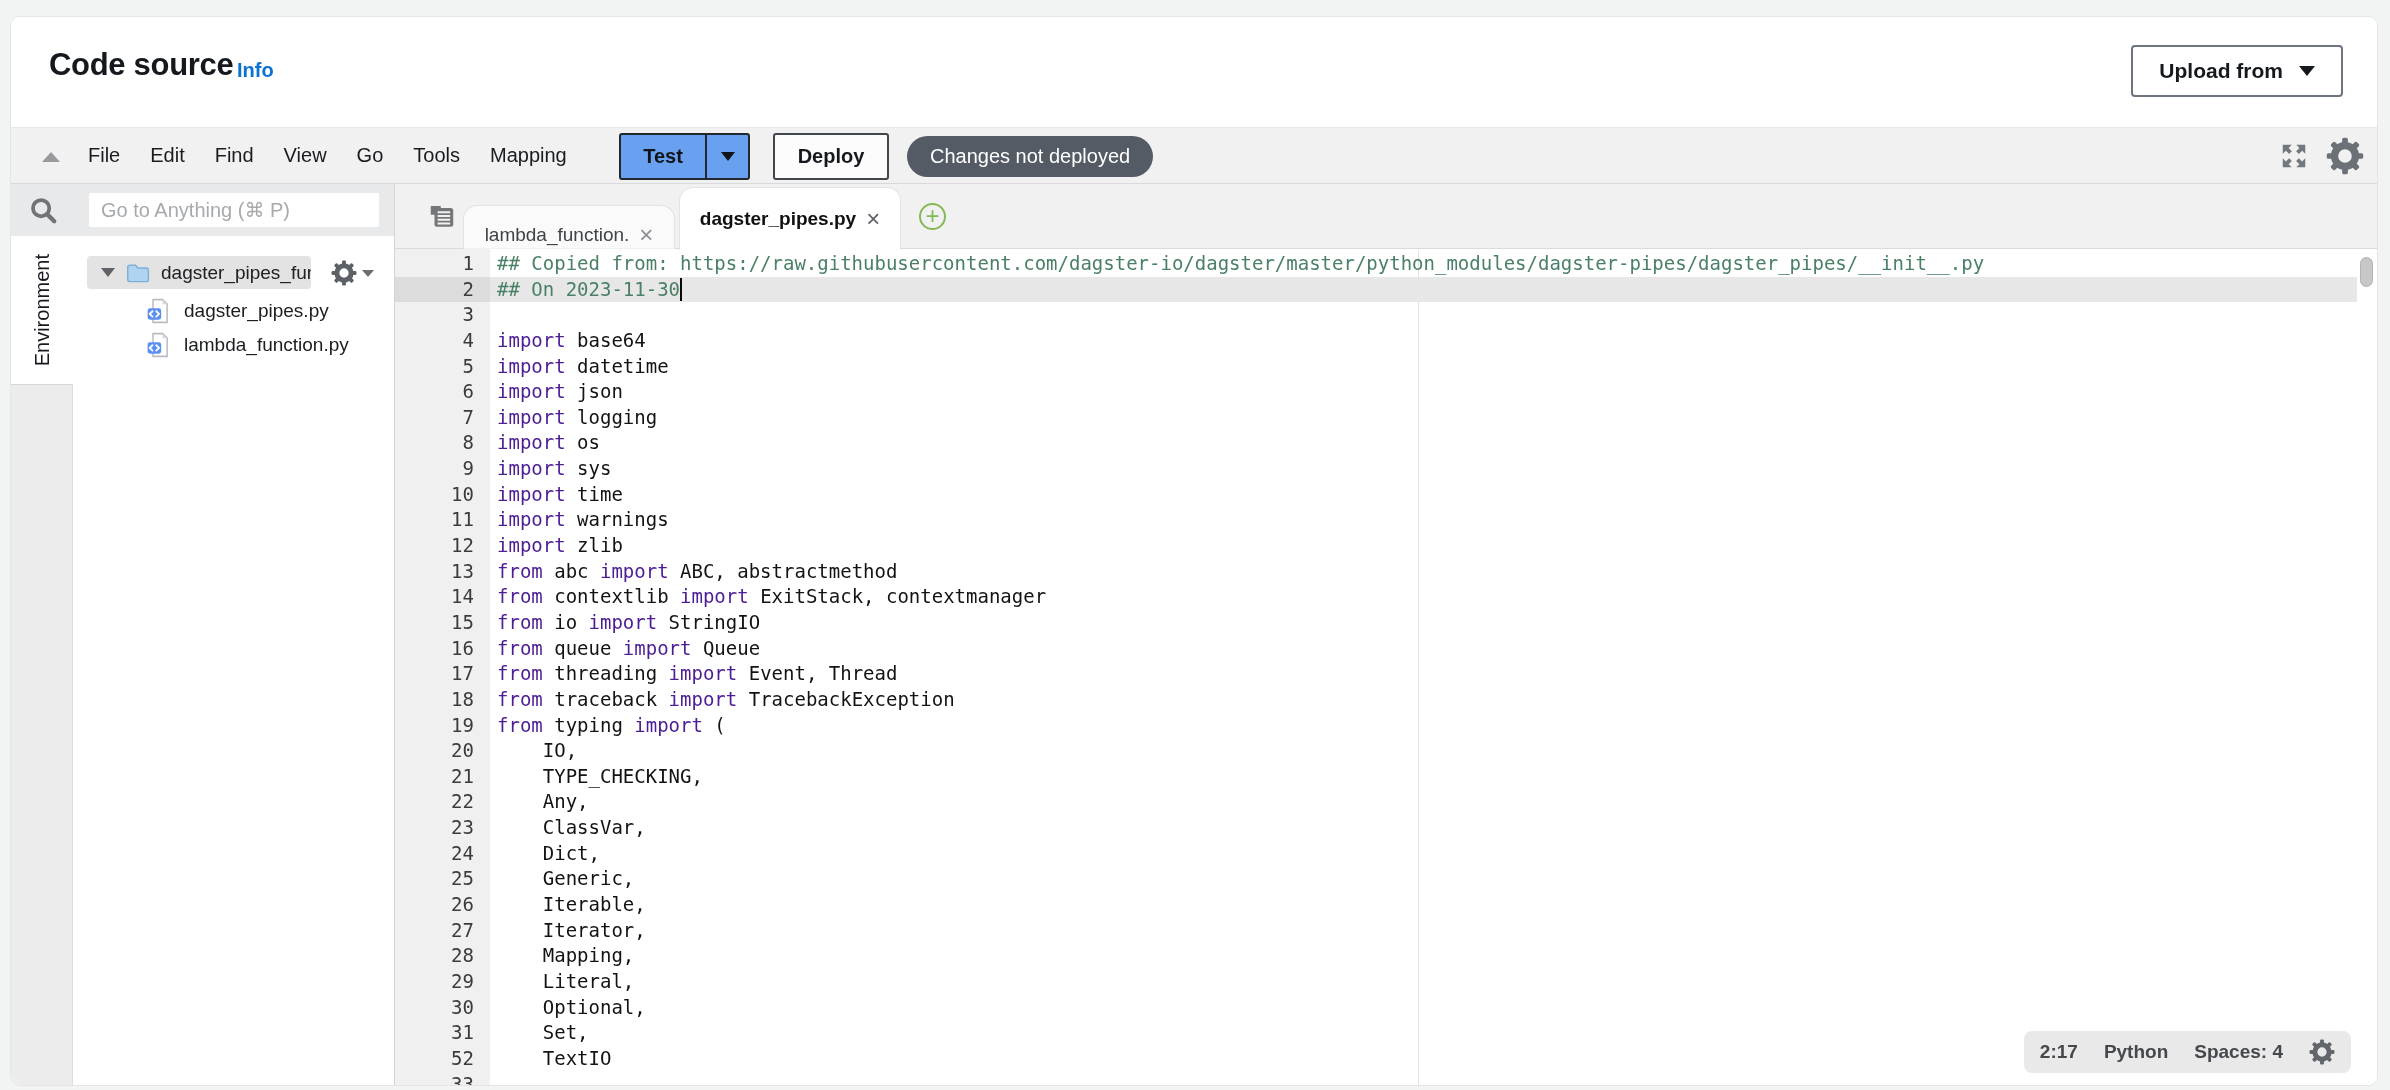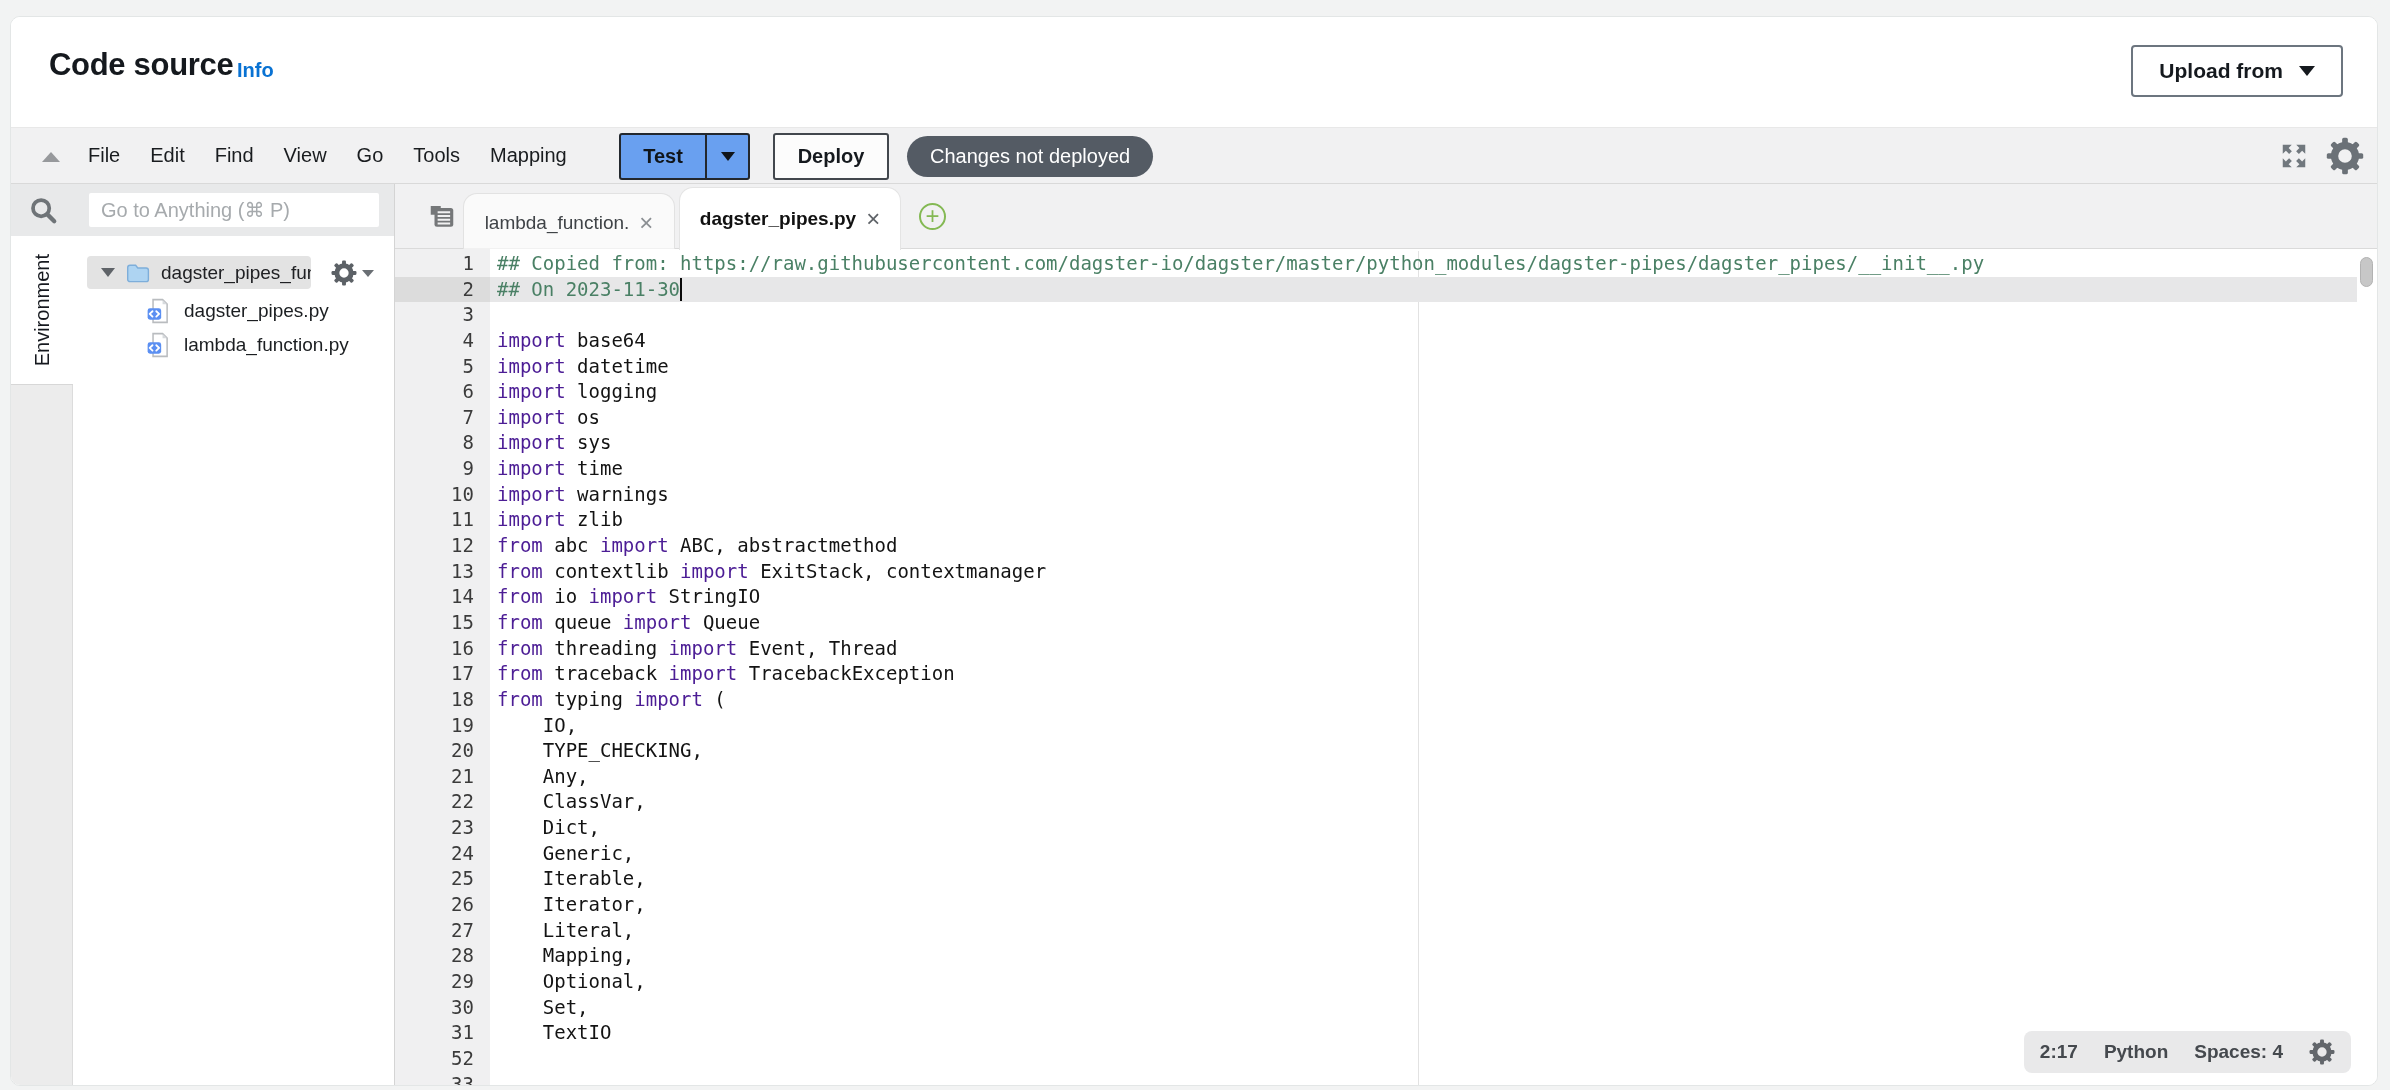--- a/index.html
+++ b/index.html
@@ -90,21 +90,21 @@
 
   
   .editor { position:absolute; left:383px; top:167px; width:1985px; height:903px; border-left:1px solid #d4d4d4; }
   .tabbar { position:absolute; left:0; top:0; width:100%; height:65px; background:#f1f1f2; border-bottom:1px solid #dadada; }
   .tablist-icon { position:absolute; left:32px; top:17px; width:30px; height:30px; color:#757779; cursor:pointer; }
   .tab {
     position:absolute; display:flex; align-items:center; justify-content:center; gap:10px;
     border:1px solid #e2e2e2; border-bottom:none; border-radius:14px 14px 0 0; cursor:pointer;
   }
   .tab .close { font-size:24px; color:#8b8f93; line-height:1; cursor:pointer; }
-  .tab1 { left:68px; top:9px; width:212px; height:58px; background:rgba(255,255,255,.62); }
+  .tab1 { left:68px; top:21px; width:212px; height:58px; background:rgba(255,255,255,.62); }
   .tab1 .label { font-size:19px; color:#3f4347; }
   .tab2 { left:284px; top:3px; width:222px; height:63px; background:#fff; z-index:2; border-color:#e4e4e4; }
   .tab2 .label { font-size:19px; font-weight:bold; color:#111; }
   .tab2 .close { color:#5f6368; }
   .plus-btn {
     position:absolute; left:524px; top:19px; width:27px; height:27px; border:2px solid #84b954; border-radius:50%;
     color:#84b954; font-size:24px; line-height:22px; text-align:center; cursor:pointer; background:transparent;
   }
 
   .content { position:absolute; left:0; top:65px; width:100%; height:838px; background:#fff; }
@@ -315,20 +315,21 @@
         </div>
       <div class="codewrap">
         <div class="print-margin"></div>
         <div class="active-band"></div>
         <div class="code-lines">
             <div class="code-line"><span class="t-c">## Copied from: https://raw.githubusercontent.com/dagster-io/dagster/master/python_modules/dagster-pipes/dagster_pipes/__init__.py</span></div>
             <div class="code-line"><span class="t-c">## On 2023-11-30</span></div>
             <div class="code-line"></div>
             <div class="code-line"><span class="t-k">import</span><span class="t-p"> base64</span></div>
             <div class="code-line"><span class="t-k">import</span><span class="t-p"> datetime</span></div>
+            <div class="code-line"><span class="t-k">import</span><span class="t-p"> json</span></div>
             <div class="code-line"><span class="t-k">import</span><span class="t-p"> logging</span></div>
             <div class="code-line"><span class="t-k">import</span><span class="t-p"> os</span></div>
             <div class="code-line"><span class="t-k">import</span><span class="t-p"> sys</span></div>
             <div class="code-line"><span class="t-k">import</span><span class="t-p"> time</span></div>
             <div class="code-line"><span class="t-k">import</span><span class="t-p"> warnings</span></div>
             <div class="code-line"><span class="t-k">import</span><span class="t-p"> zlib</span></div>
             <div class="code-line"><span class="t-k">from</span><span class="t-p"> abc </span><span class="t-k">import</span><span class="t-p"> ABC, abstractmethod</span></div>
             <div class="code-line"><span class="t-k">from</span><span class="t-p"> contextlib </span><span class="t-k">import</span><span class="t-p"> ExitStack, contextmanager</span></div>
             <div class="code-line"><span class="t-k">from</span><span class="t-p"> io </span><span class="t-k">import</span><span class="t-p"> StringIO</span></div>
             <div class="code-line"><span class="t-k">from</span><span class="t-p"> queue </span><span class="t-k">import</span><span class="t-p"> Queue</span></div>
@@ -336,22 +337,22 @@
             <div class="code-line"><span class="t-k">from</span><span class="t-p"> traceback </span><span class="t-k">import</span><span class="t-p"> TracebackException</span></div>
             <div class="code-line"><span class="t-k">from</span><span class="t-p"> typing </span><span class="t-k">import</span><span class="t-p"> (</span></div>
             <div class="code-line"><span class="t-p">    IO,</span></div>
             <div class="code-line"><span class="t-p">    TYPE_CHECKING,</span></div>
             <div class="code-line"><span class="t-p">    Any,</span></div>
             <div class="code-line"><span class="t-p">    ClassVar,</span></div>
             <div class="code-line"><span class="t-p">    Dict,</span></div>
             <div class="code-line"><span class="t-p">    Generic,</span></div>
             <div class="code-line"><span class="t-p">    Iterable,</span></div>
             <div class="code-line"><span class="t-p">    Iterator,</span></div>
+            <div class="code-line"><span class="t-p">    Mapping,</span></div>
             <div class="code-line"><span class="t-p">    Literal,</span></div>
-            <div class="code-line"><span class="t-p">    Mapping,</span></div>
             <div class="code-line"><span class="t-p">    Optional,</span></div>
             <div class="code-line"><span class="t-p">    Set,</span></div>
             <div class="code-line"><span class="t-p">    TextIO</span></div>
           </div>
         <div class="cursor-caret"></div>
       </div>
       <div class="scroll-thumb"></div>
       <div class="status-pill">
         <span>2:17</span>
         <span>Python</span>

